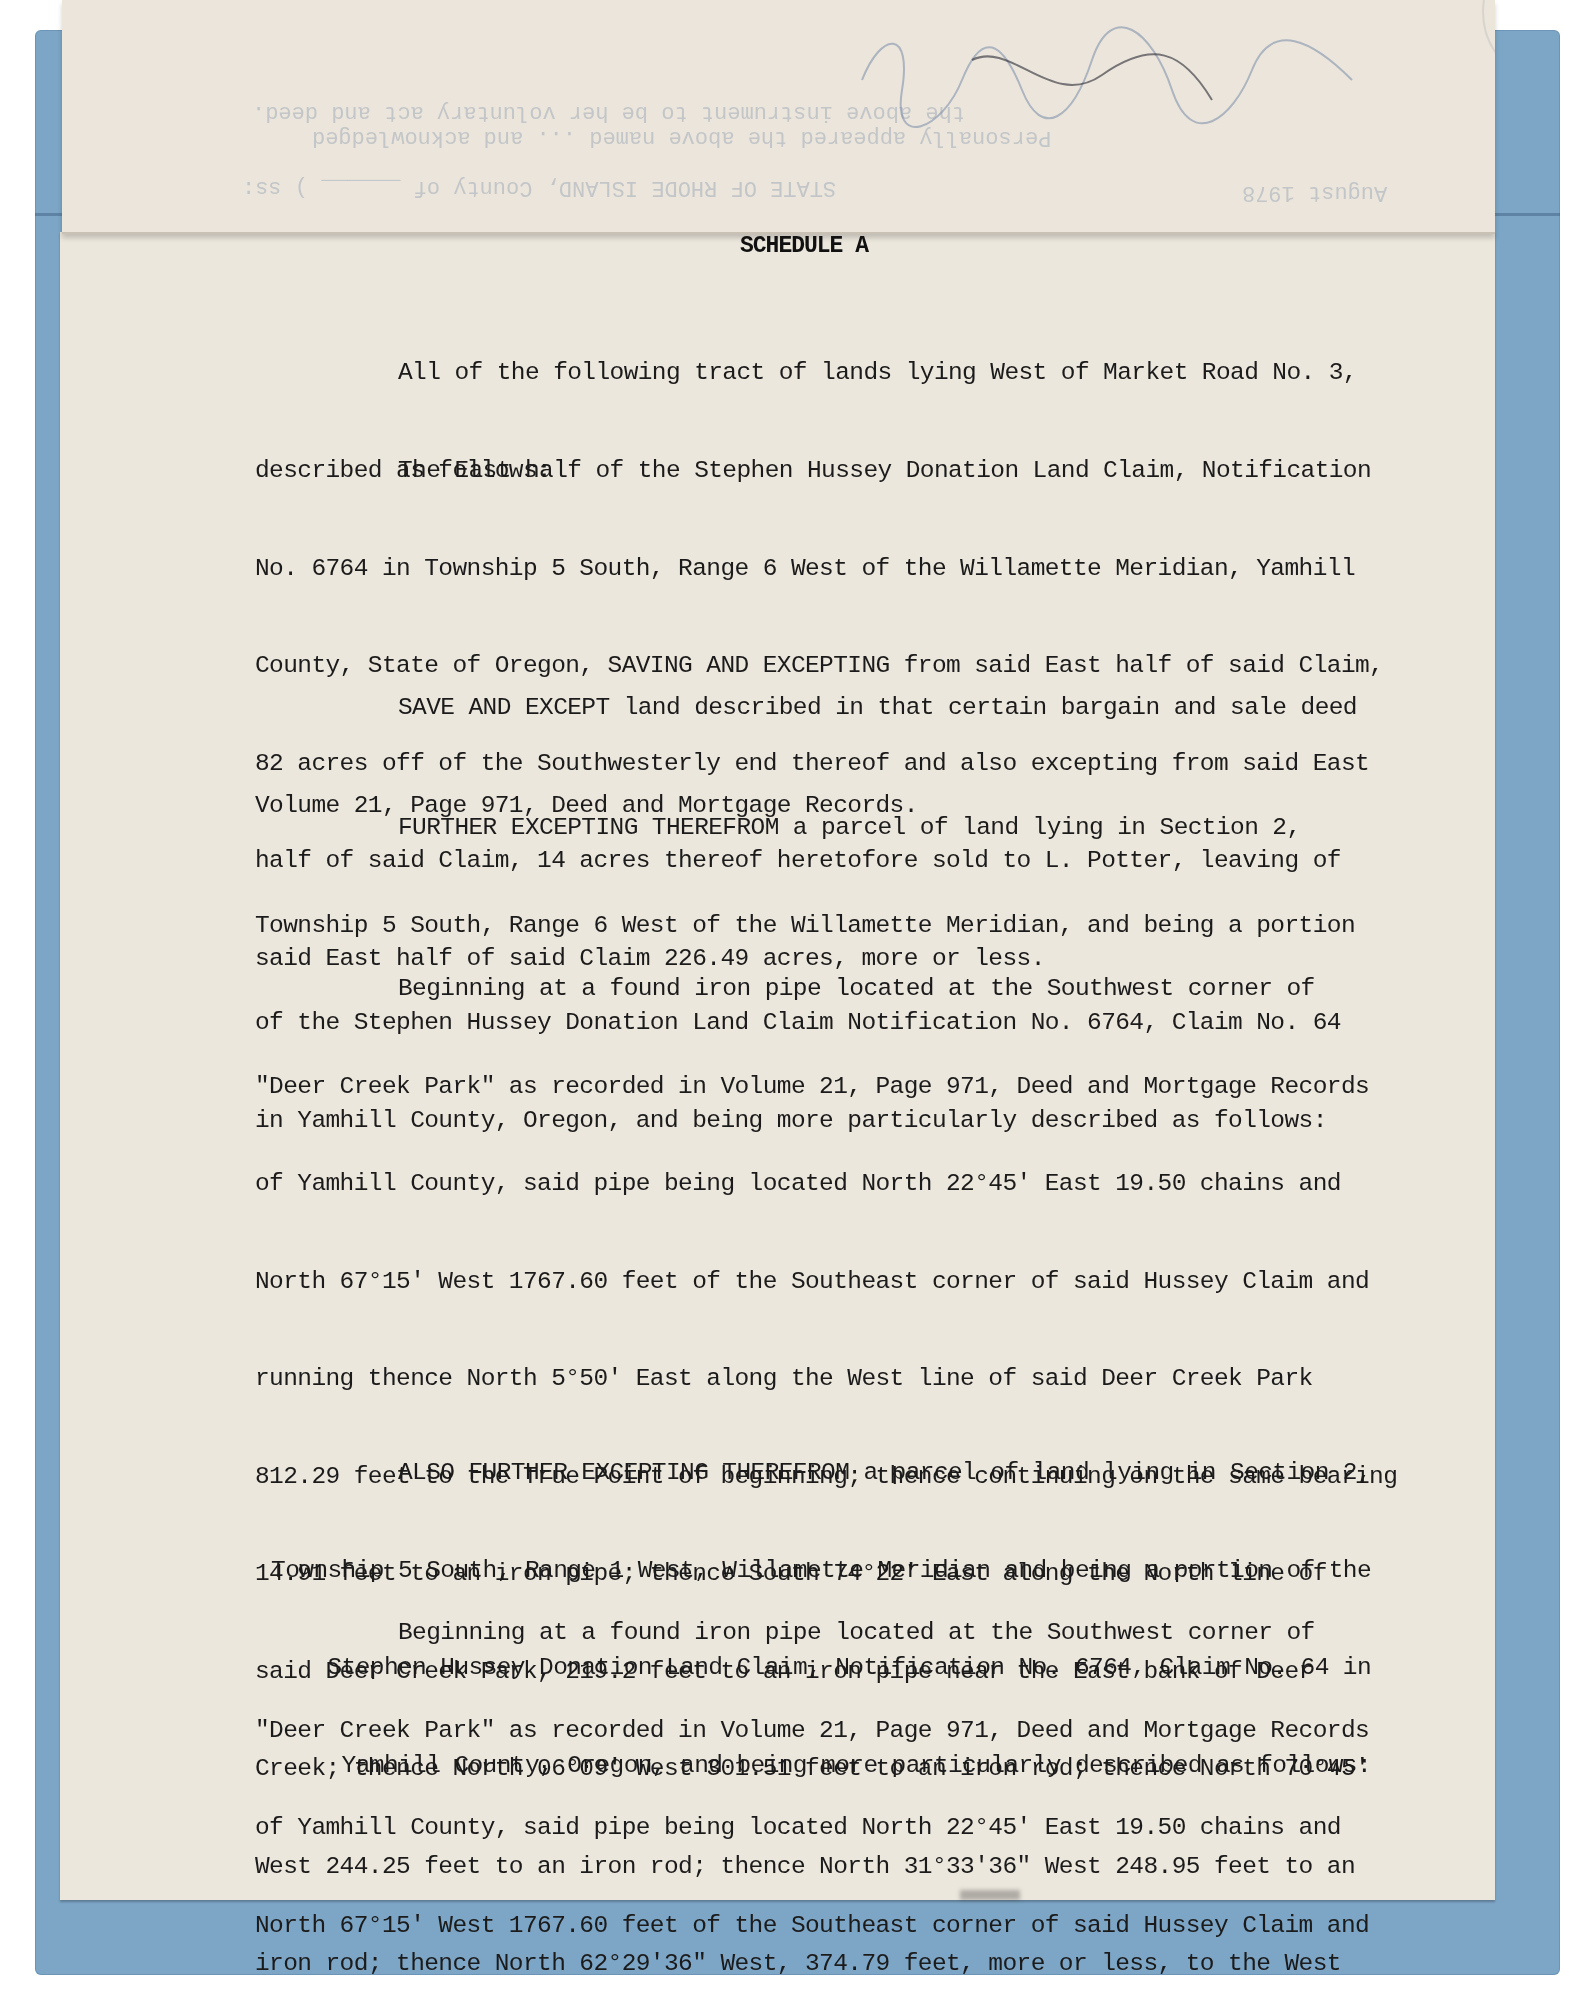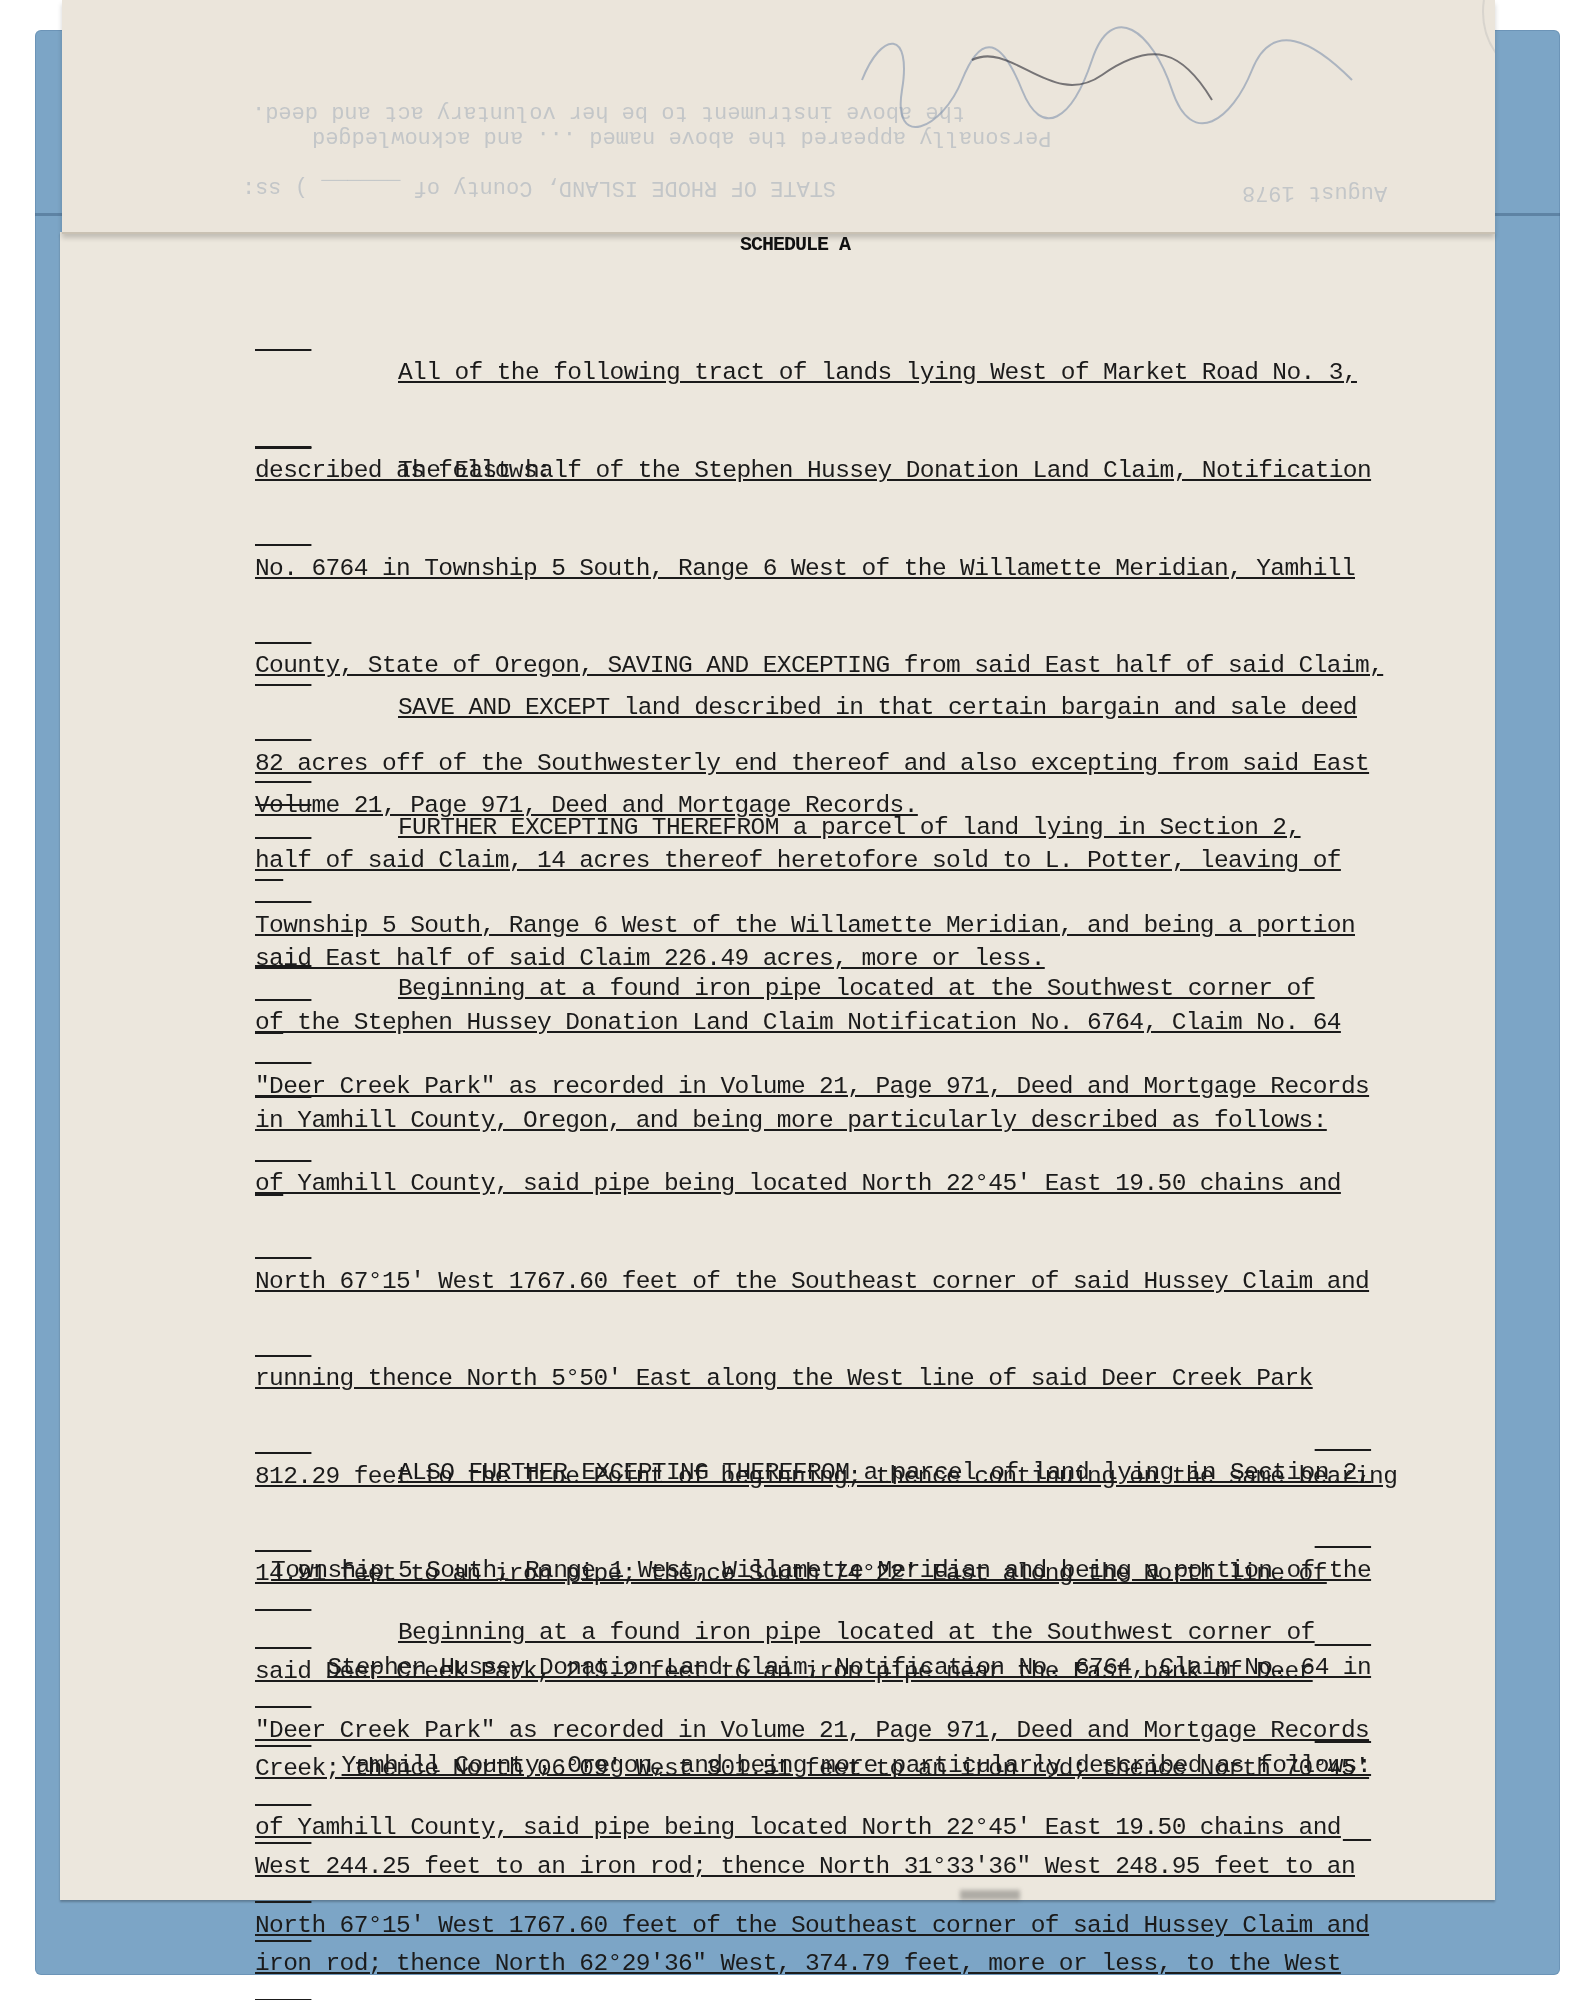--- a/index.html
+++ b/index.html
@@ -38,24 +38,24 @@
   .seal {
     position:absolute; left:1420px; top:-60px; width:140px; height:140px;
     border-radius:50%; border:2px solid rgba(180,180,180,0.35);
   }
   .content {
     position:absolute; left:255px; top:232px; width:1260px;
     color:#1b1b1b; font-size:24.5px; line-height:32.5px;
     letter-spacing:-0.6px;
   }
   .title {
-    position:absolute; left:740px; top:233px; font-size:20px; font-weight:bold;
+    position:absolute; left:740px; top:233px; font-size:23px; font-weight:bold;
     color:#111; letter-spacing:-1px; text-decoration:none;
   }
-  .para { margin:0; white-space:pre;text-decoration:underline; }
+  .para { margin:0; white-space:pre; }
   .line { display:block; white-space:pre; }
   .indent { padding-left:143px; }
   .p1 { position:absolute; top:60px; }
   .p2 { position:absolute; top:158px; }
   .p3 { position:absolute; top:395px; }
   .p4 { position:absolute; top:515px; }
   .p5 { position:absolute; top:676px; }
   .p6 { position:absolute; top:1160px;text-align:right; }
   .p7 { position:absolute; top:1320px; }
   .smudge {

